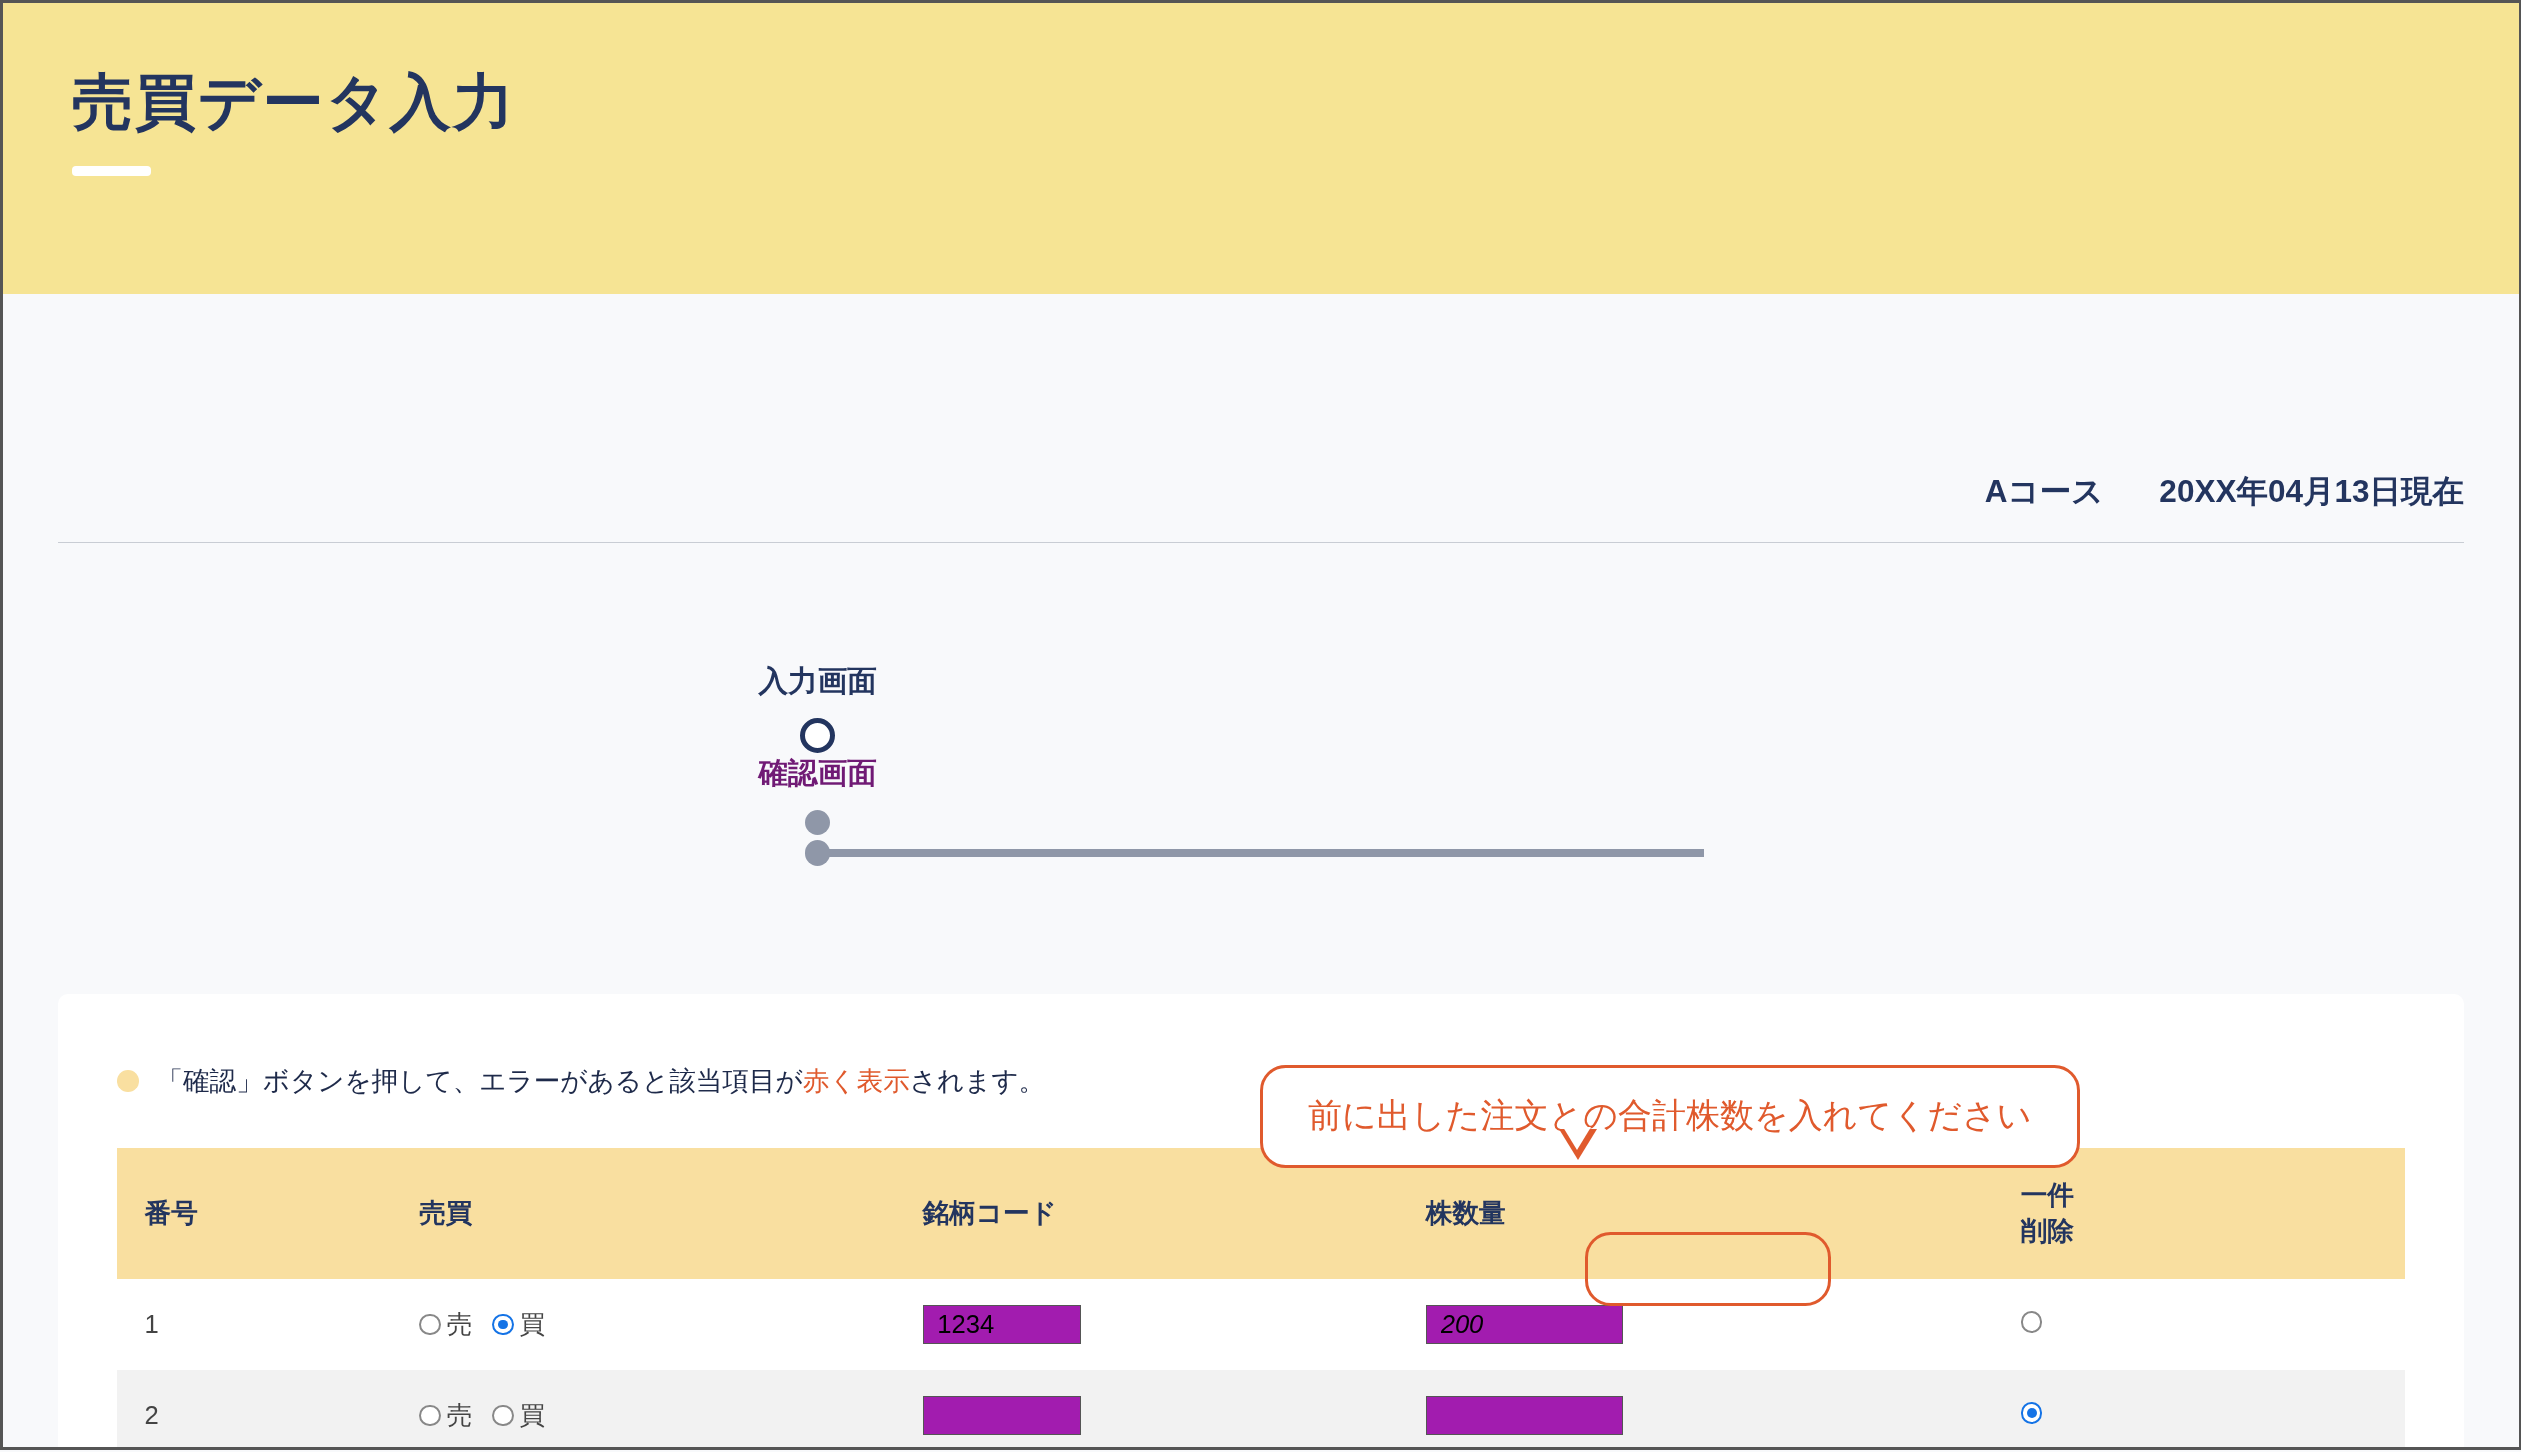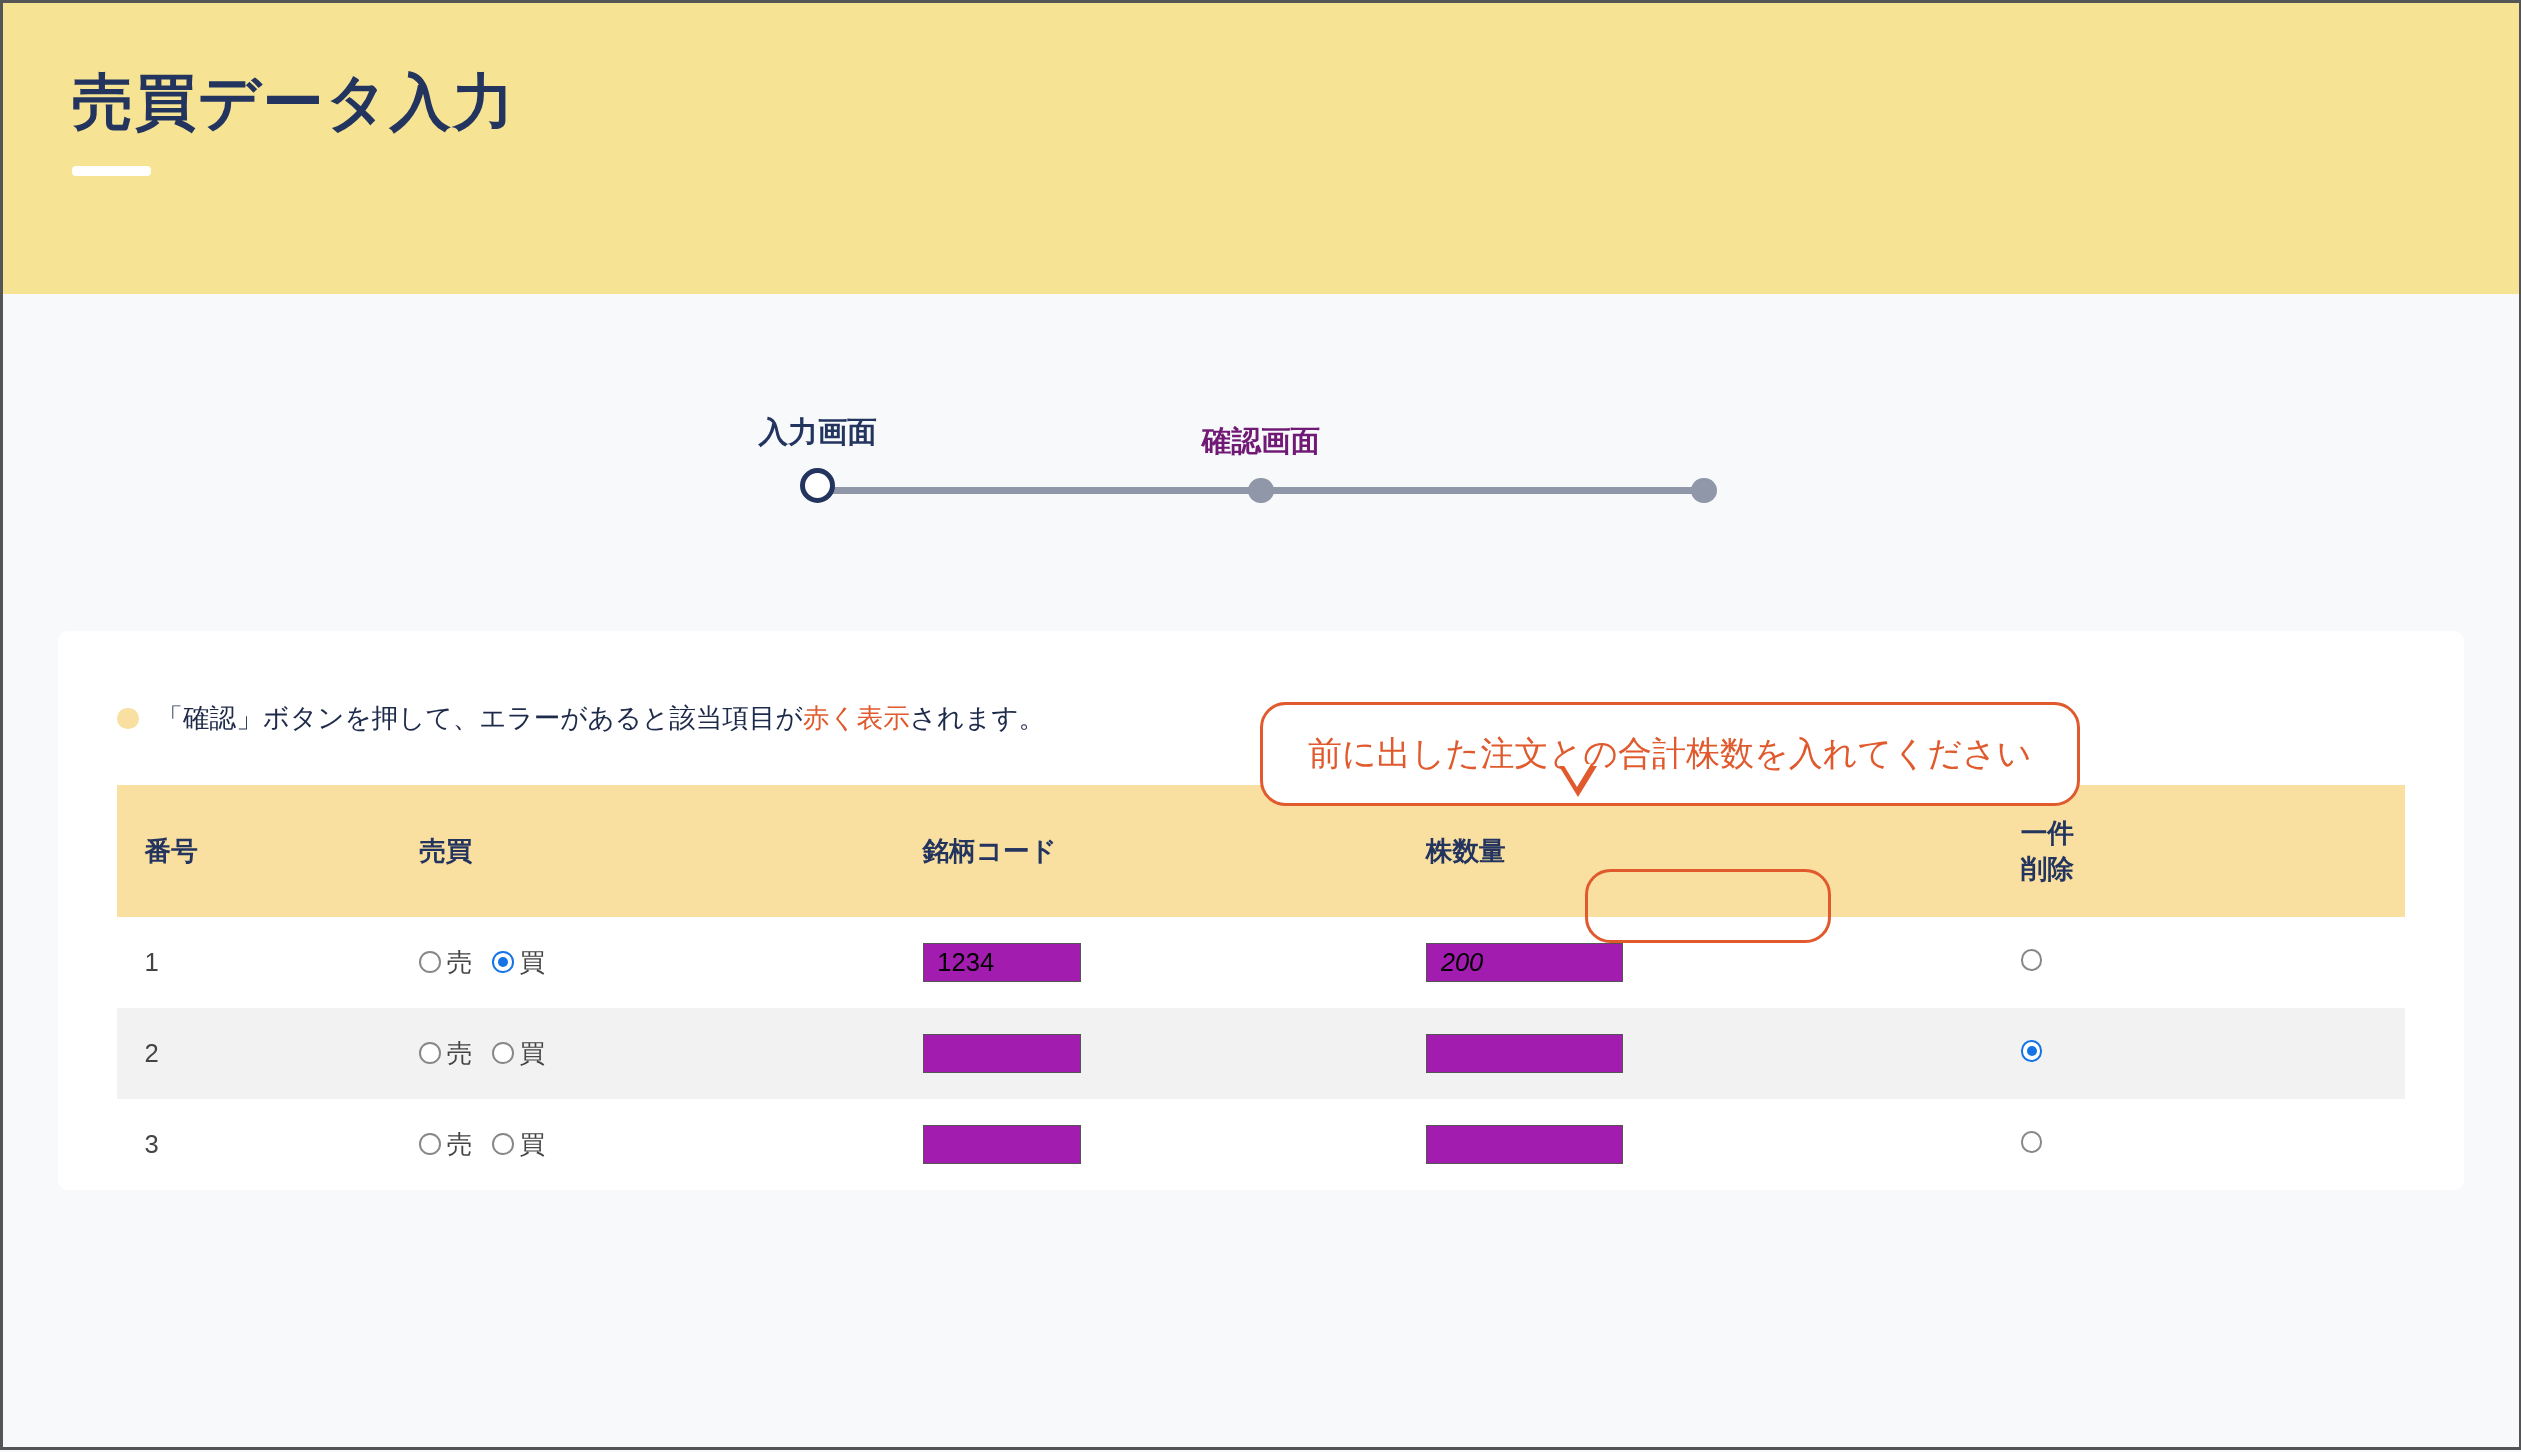--- a/index.html
+++ b/index.html
@@ -45,24 +45,24 @@
       padding: 177px 0 29.6px;
       border-bottom: 1px solid #c9cdd4;
       font-size: 31.5px;
       font-weight: bold;
       color: #23355f;
     }
     .subheader span { margin-left: 47px; }
     .stepper {
       display: flex;
       justify-content: center;
-      align-items: flex-end;
       margin: 118px auto 0;
       width: 1330px;
       position: relative;
+      flex-direction: column;
     }
     .step-col {
       width: 33.33%;
       text-align: center;
       position: relative;
     }
     .step-label {
       font-size: 29.6px;
       font-weight: bold;
       margin-bottom: 15.8px;
@@ -208,20 +208,24 @@
 </head>
 <body>
 
 <div class="page">
   <div class="banner">
     <div class="banner-title">売買データ入力</div>
     <div class="banner-underline"></div>
   </div>
 
   <div class="content-wrap">
+    <div class="subheader">
+      <span>Aコース</span>
+      <span>20XX年04月13日現在</span>
+    </div>
 
     <div class="stepper">
       <div class="step-line l1"></div>
       <div class="step-line l2"></div>
       <div class="step-col">
         <div class="step-label active">入力画面</div>
         <div class="step-dot"></div>
       </div>
       <div class="step-col">
         <div class="step-label inactive">確認画面</div>

